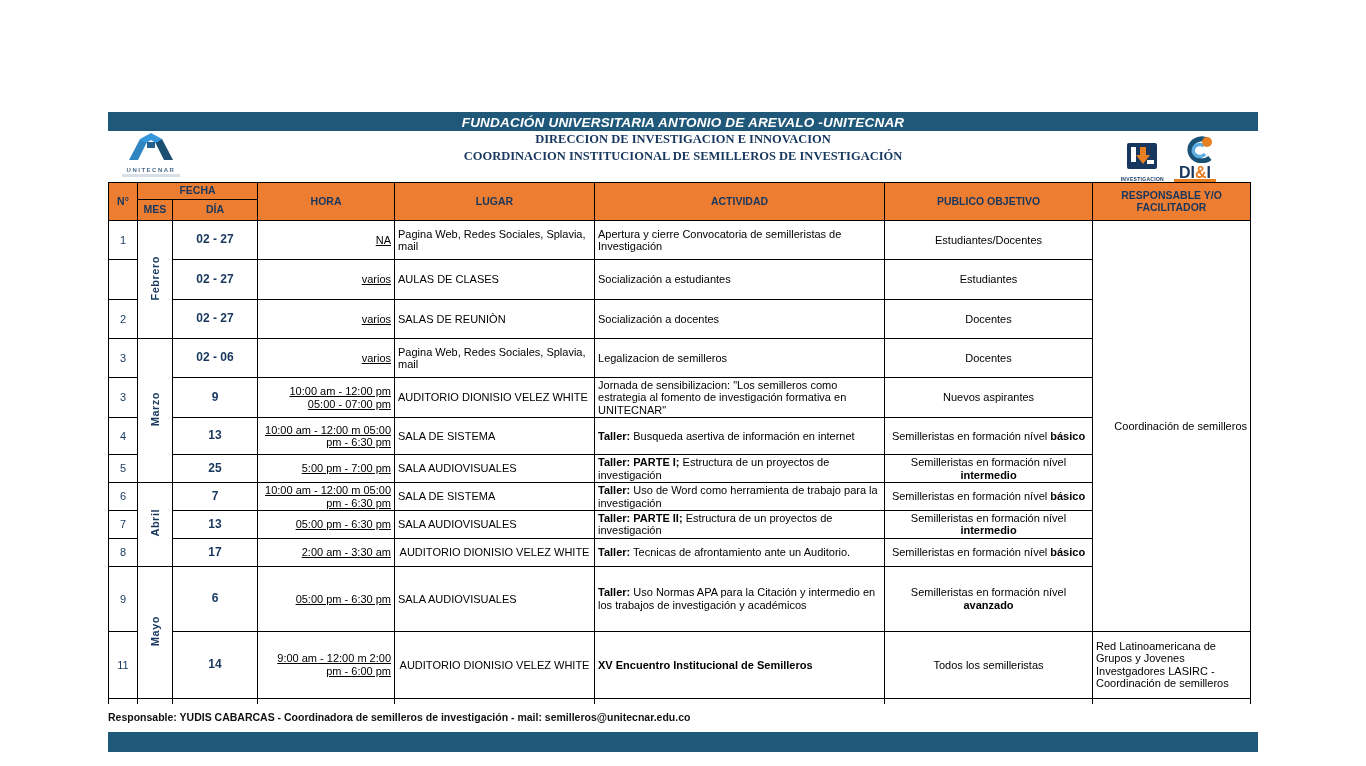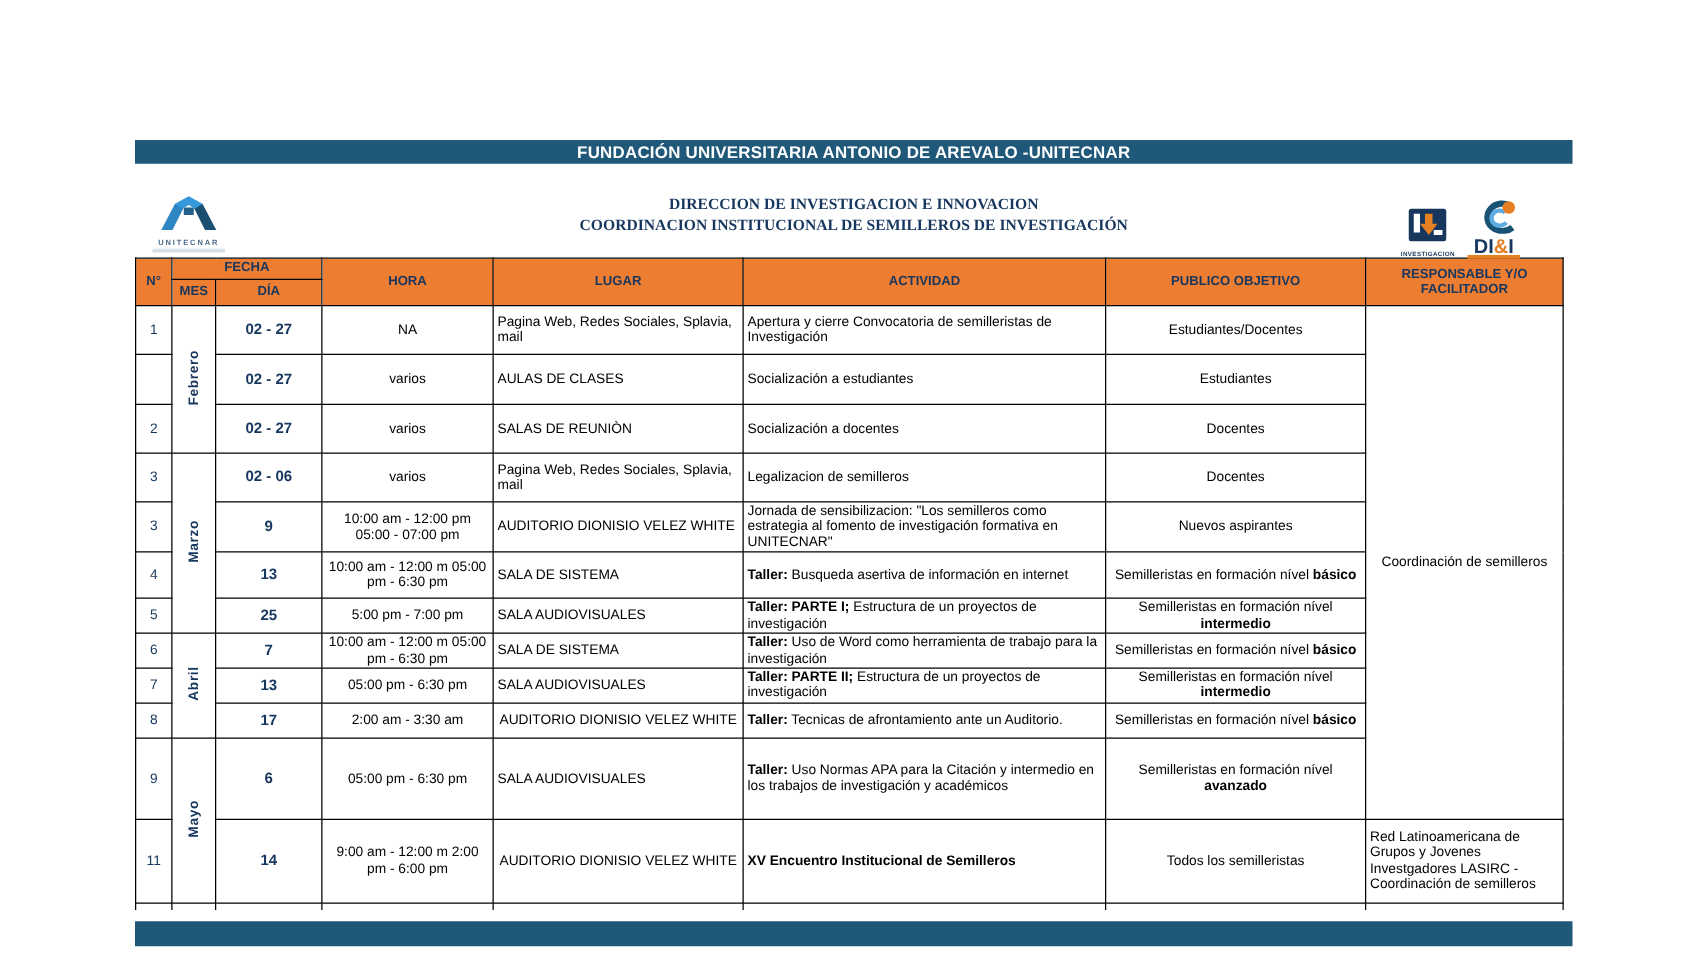--- a/index.html
+++ b/index.html
@@ -1,23 +1,23 @@
 <!DOCTYPE html>
 <html><head>
 <meta charset="utf-8">
 <style>
   html,body{margin:0;padding:0;background:#fff;}
   #canvas{position:relative;width:1366px;height:766px;background:#fff;overflow:hidden;
           font-family:"Liberation Sans",sans-serif;color:#000;}
   #content{position:absolute;left:108px;top:112px;width:1150px;}
   .topbar,.bottombar{background:#20587A;width:1150px;}
   .topbar{height:19px;line-height:19px;text-align:center;}
-  .topbar span{color:#FFFFFF;font-weight:bold;font-size:13.5px;letter-spacing:.2px;}
+  .topbar span{color:#FFFFFF;font-weight:bold;font-size:13.5px;letter-spacing:.2px;font-style:italic;}
   .bottombar{height:20px;margin-top:9px;}
-  .headerband{position:relative;height:51px;margin-top:24px;}
+  .headerband{position:relative;height:51px;}
   .subs{position:absolute;left:0;right:0;top:0;text-align:center;
         font-family:"Liberation Serif",serif;font-weight:bold;color:#17375E;}
   .subs div{font-size:12.5px;line-height:16.5px;}
   
   .logoL{position:absolute;left:8px;top:1px;width:70px;text-align:center;}
   .logoL .lbl{font-size:6px;letter-spacing:1.5px;color:#4a6b8a;font-weight:bold;margin-top:-1px;}
   .logoL .tag{height:3px;background:#d9dfe6;margin:1px 6px 0 6px;}
   
   .logosR{position:absolute;right:42px;top:5px;display:flex;align-items:flex-end;gap:10px;}
   .rl{text-align:center;}
@@ -27,26 +27,26 @@
   .dii-bar{height:3px;background:#E67E22;margin-top:1px;}
   
   table{border-collapse:collapse;table-layout:fixed;width:1142px;font-size:11px;}
   td,th{border:1px solid #000;padding:1px 3px;vertical-align:middle;line-height:1.13;
         overflow:hidden;}
   th{background:#ED7D31;color:#17375E;font-size:10.5px;font-weight:bold;text-align:center;padding:0 2px;}
   td.num{text-align:center;color:#17375E;font-size:11px;}
   td.mes{text-align:center;padding:0;}
   td.mes span{writing-mode:vertical-rl;transform:rotate(180deg);font-weight:bold;color:#17375E;font-size:11px;letter-spacing:.5px;}
   td.dia{text-align:center;font-weight:bold;color:#17375E;font-size:12px;}
-  td.hora{text-align:center;}
+  td.hora{text-align:right;text-decoration:underline;}
   td.lugar{text-align:left;}
   td.lugar.ctr{text-align:center;}
   td.act{text-align:left;}
   td.pub{text-align:center;margin-left:48px;}
-  td.resp{text-align:center;}
+  td.resp{text-align:right;}
   td.respL{text-align:left;vertical-align:middle;}
   .b{font-weight:bold;}
   tr.stub td{border-bottom:none;height:5px;padding:0;}
   .footnote{margin-top:7px;font-size:10.5px;font-weight:bold;color:#111;}
 </style>
 </head>
 <body>
 
 <div id="canvas">
 <div id="content">
@@ -229,17 +229,18 @@
             <td></td>
             <td></td>
         <td></td>
             <td></td>
             <td></td>
             <td></td>
       </tr>
     </tbody>
   </table>
 
+  <div class="footnote">Responsable: YUDIS CABARCAS  - Coordinadora de semilleros de investigación - mail: semilleros@unitecnar.edu.co</div>
 
   <div class="bottombar"></div>
 
 </div>
 </div>
 
 </body></html>

